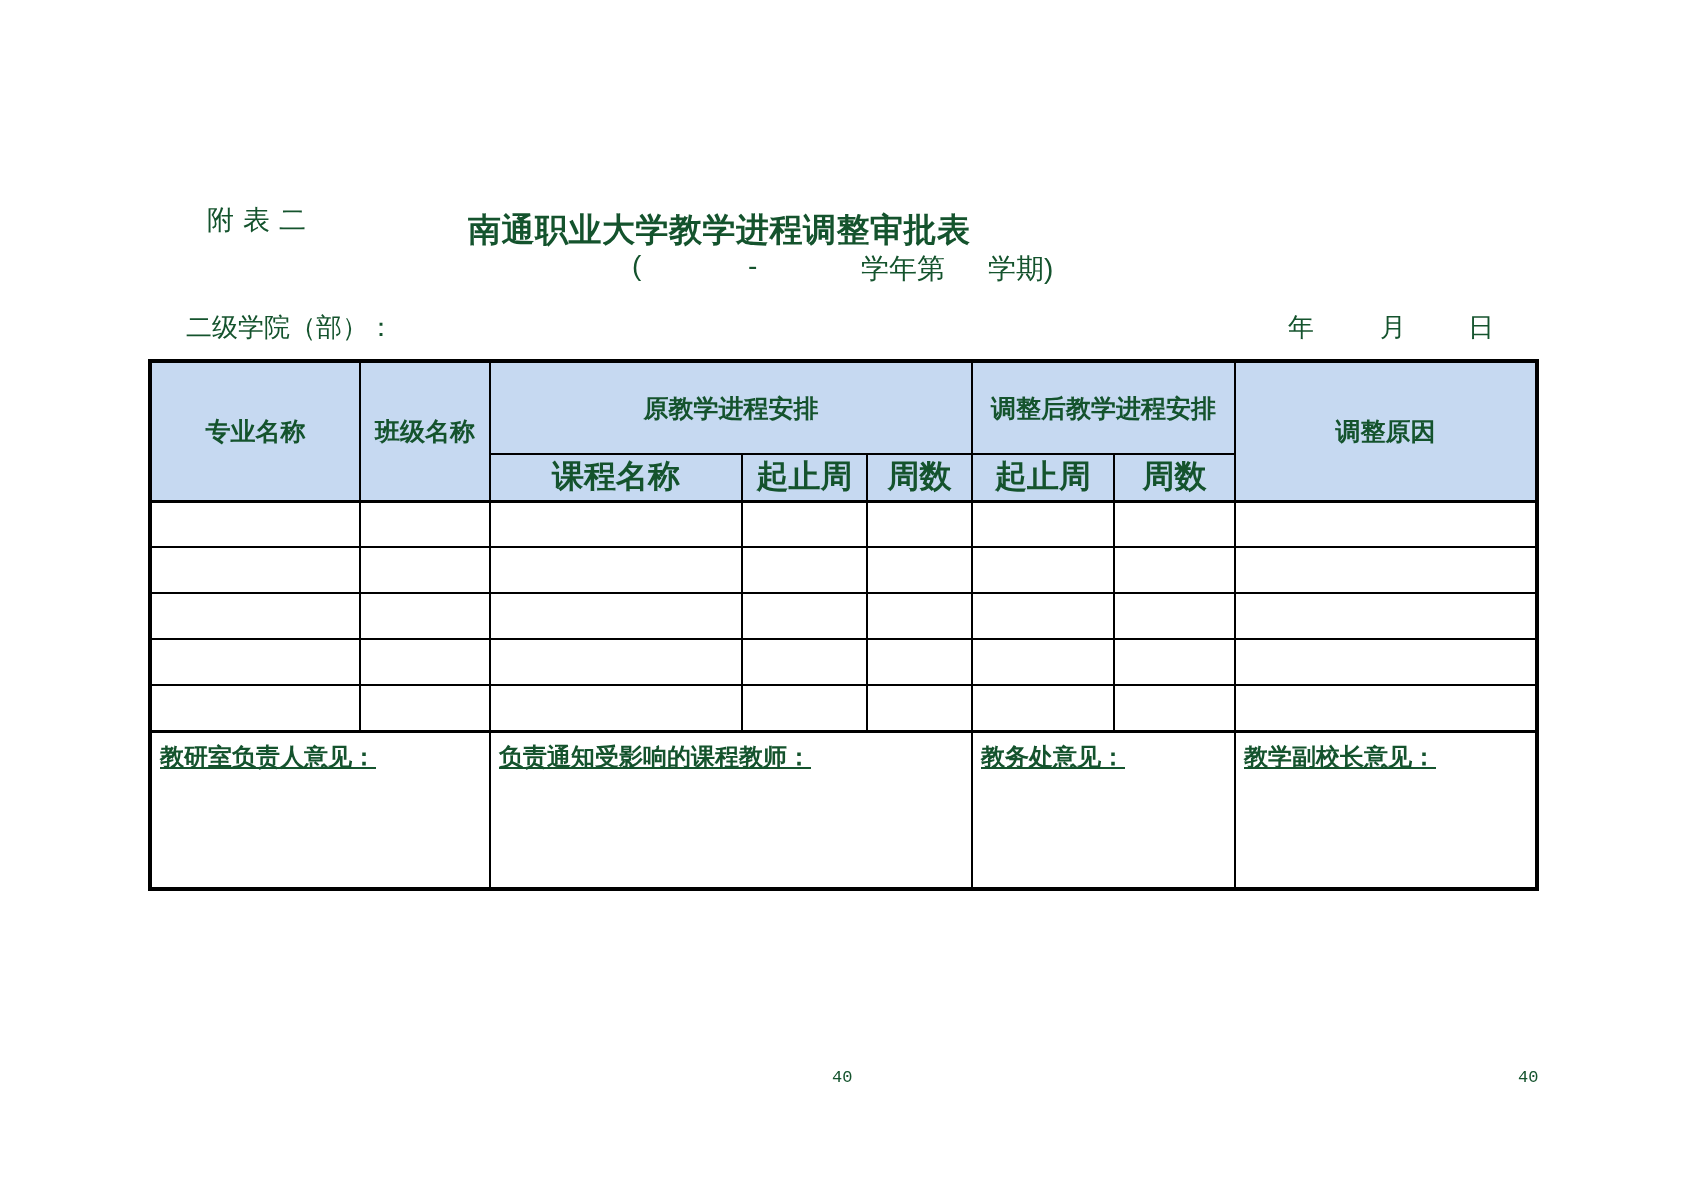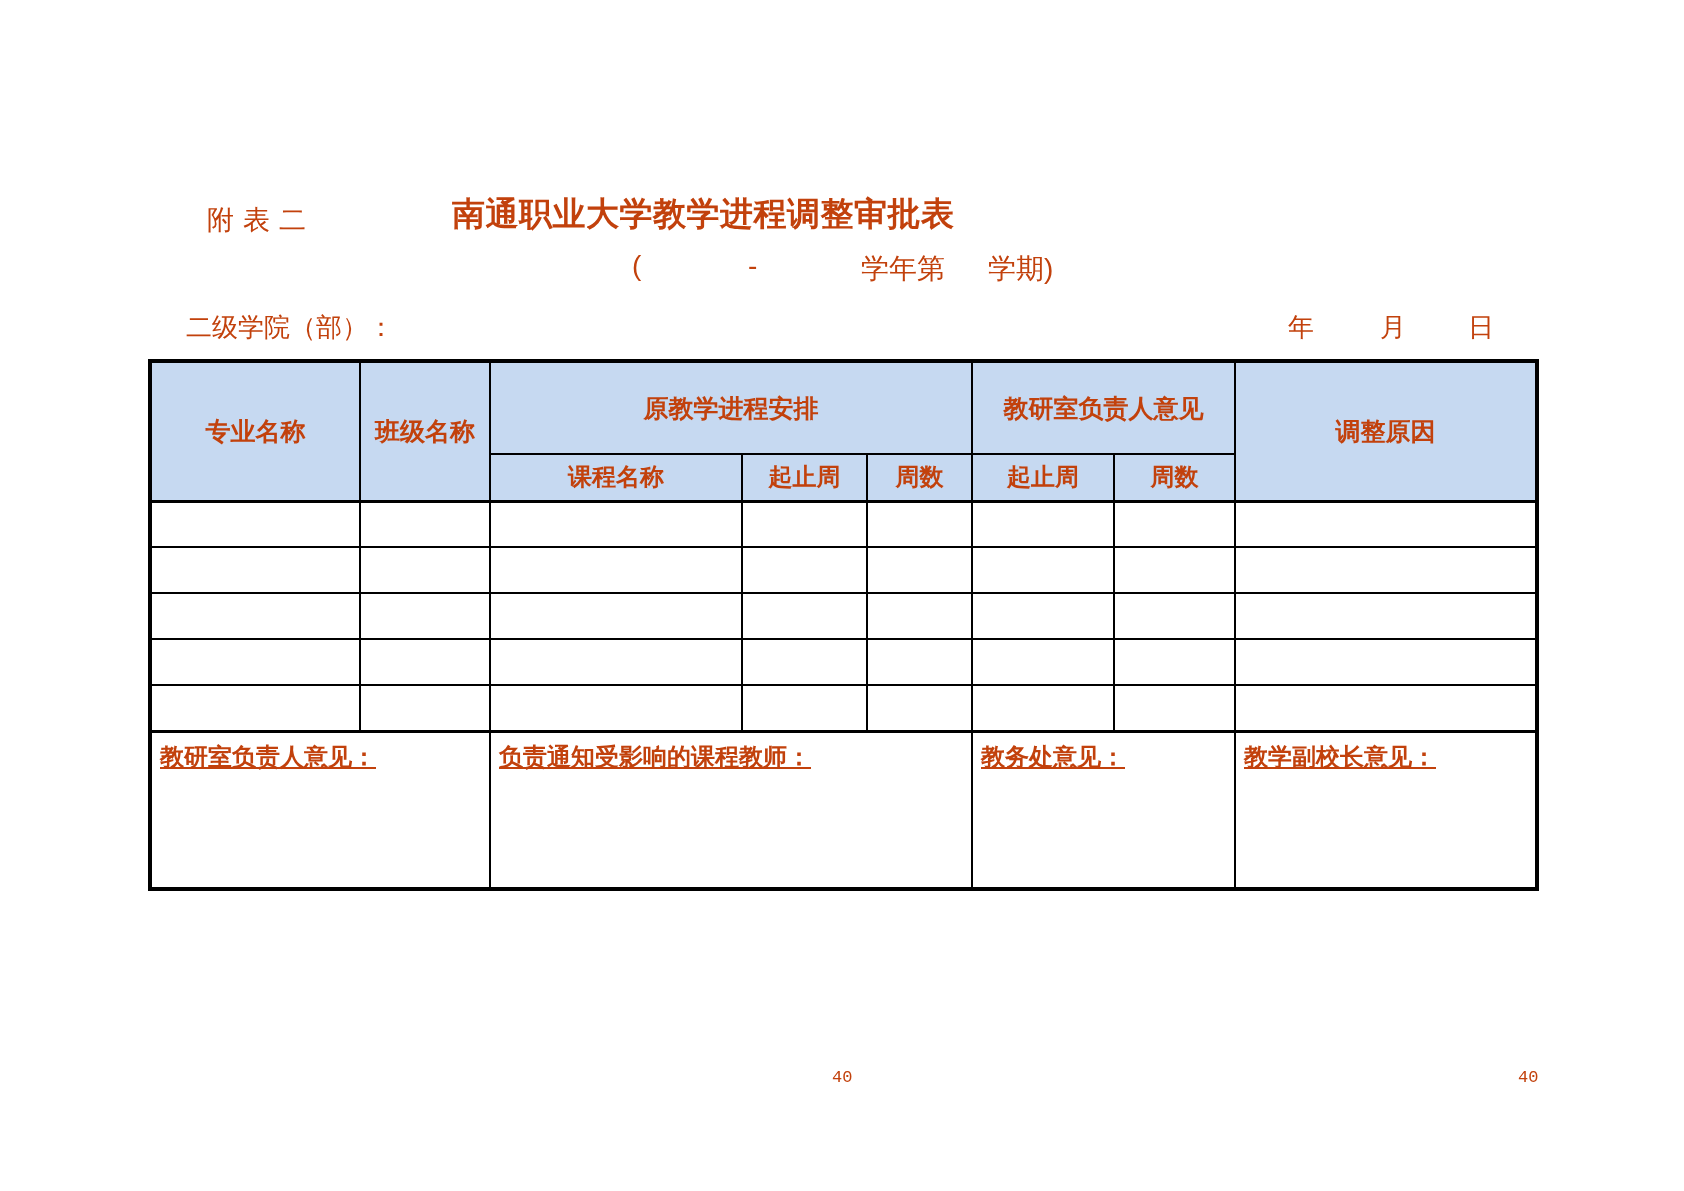--- a/index.html
+++ b/index.html
@@ -7,38 +7,38 @@
     padding: 0;
     background: #ffffff;
   }
   .page {
     position: relative;
     width: 1684px;
     height: 1191px;
     background: #ffffff;
     overflow: hidden;
     font-family: "Liberation Sans", sans-serif;
-    color: #c2410c;
+    color: #14532d;
   }
 
   
   .attachment-tag {
     position: absolute;
     left: 207px;
     top: 202px;
     font-family: "DejaVu Serif", serif;
     font-size: 27px;
     letter-spacing: 9px;
     white-space: nowrap;
   }
   .doc-title {
     position: absolute;
     left: 452px;
     top: 192px;
-    margin: 0;
+    margin: 16px;
     font-family: Liberation Sans, sans-serif;
     font-size: 33px;
     font-weight: bold;
     letter-spacing: 0.5px;
     white-space: nowrap;
   }
   .subtitle span {
     position: absolute;
     top: 250px;
     font-size: 28px;
@@ -84,21 +84,21 @@
   }
   .doc-table td.hd {
     background: var(--header-bg, #c6d9f1);
     font-weight: bold;
     text-align: center;
     vertical-align: middle;
     font-size: 25px;
   }
   tr.head1 { height: 93px; }
   tr.head2 { height: 47px; }
-  tr.head2 td.hd { font-size: 24px; }
+  tr.head2 td.hd { font-size: 32px; }
   tr.head2 td, td.span2 { border-bottom: 3px solid var(--border-color, #000); }
   tr.data-row { height: 46px; }
   tr.data-row td { background: #ffffff; }
   tr.opinions { height: 158px; text-decoration: underline; }
   tr.opinions td {
     border-top: 3px solid var(--border-color, #000);
     vertical-align: top;
     text-align: left;
     padding: 8px 8px 0 8px;
     font-weight: bold;
@@ -173,21 +173,21 @@
       <col style="width:105px">
       <col style="width:142px">
       <col style="width:121px">
       <col style="width:302px">
     </colgroup>
     <tbody>
       <tr class="head1">
         <td class="hd span2" rowspan="2">专业名称</td>
         <td class="hd span2" rowspan="2">班级名称</td>
         <td class="hd" colspan="3">原教学进程安排</td>
-        <td class="hd" colspan="2">教研室负责人意见</td>
+        <td class="hd" colspan="2">调整后教学进程安排</td>
         <td class="hd span2" rowspan="2">调整原因</td>
       </tr>
       <tr class="head2">
         <td class="hd">课程名称</td>
         <td class="hd">起止周</td>
         <td class="hd">周数</td>
         <td class="hd">起止周</td>
         <td class="hd">周数</td>
       </tr>
     </tbody>

